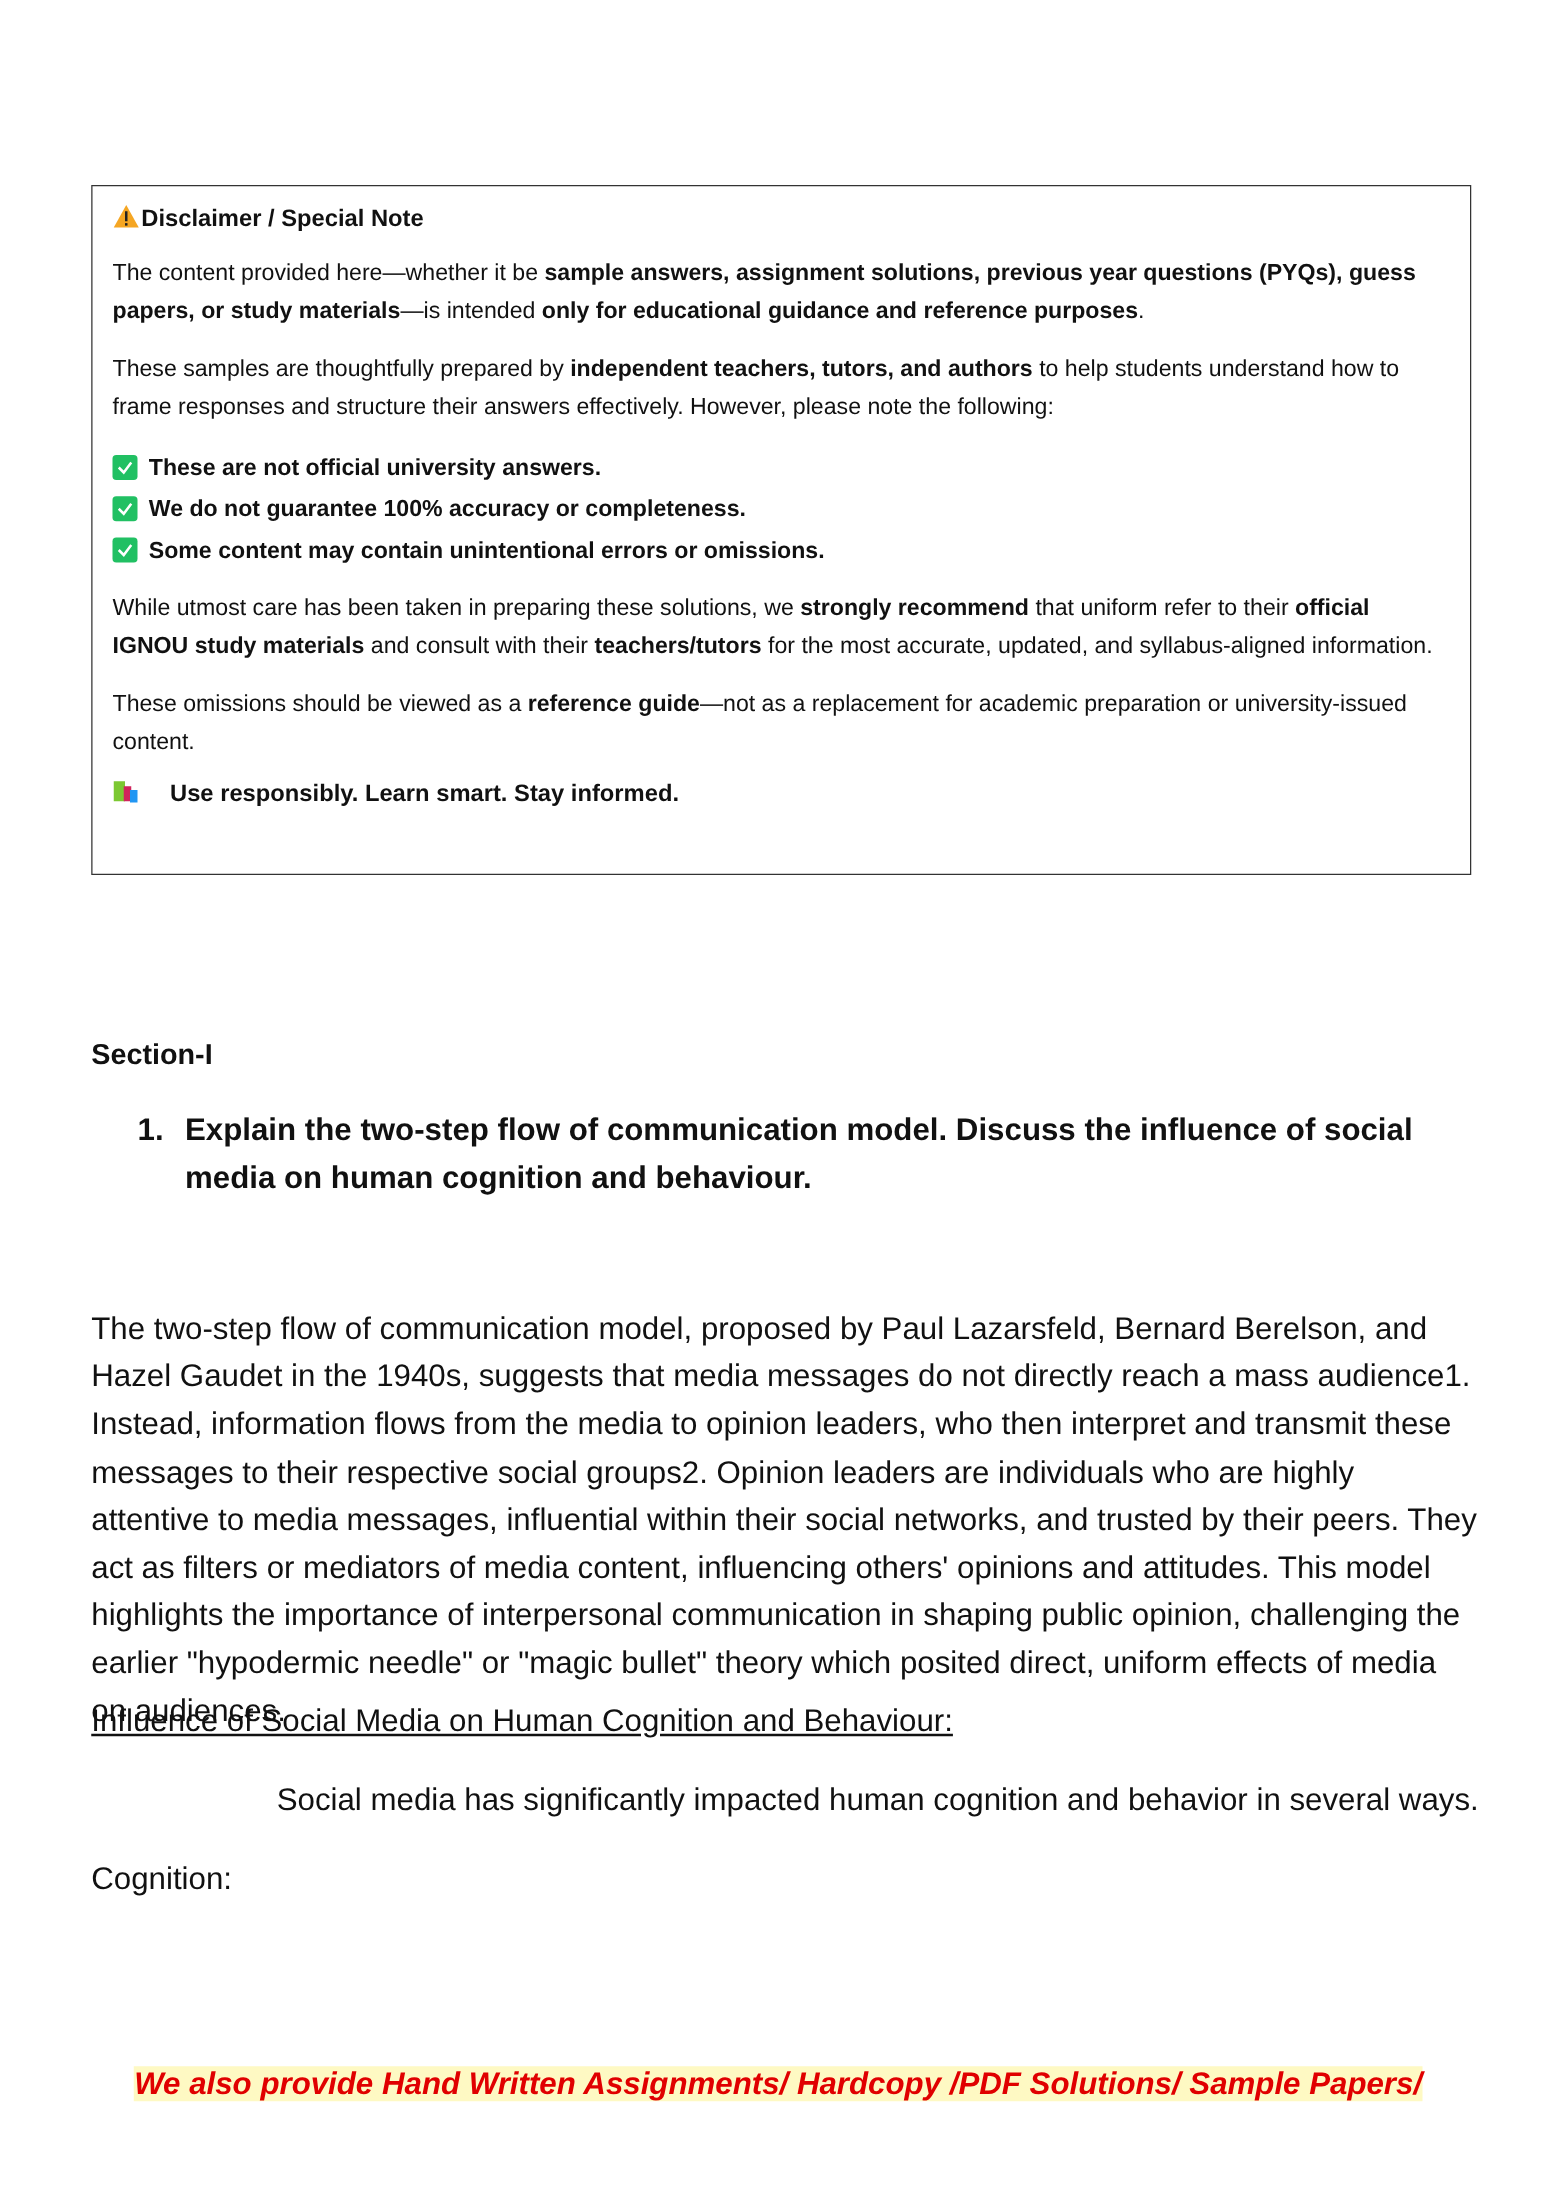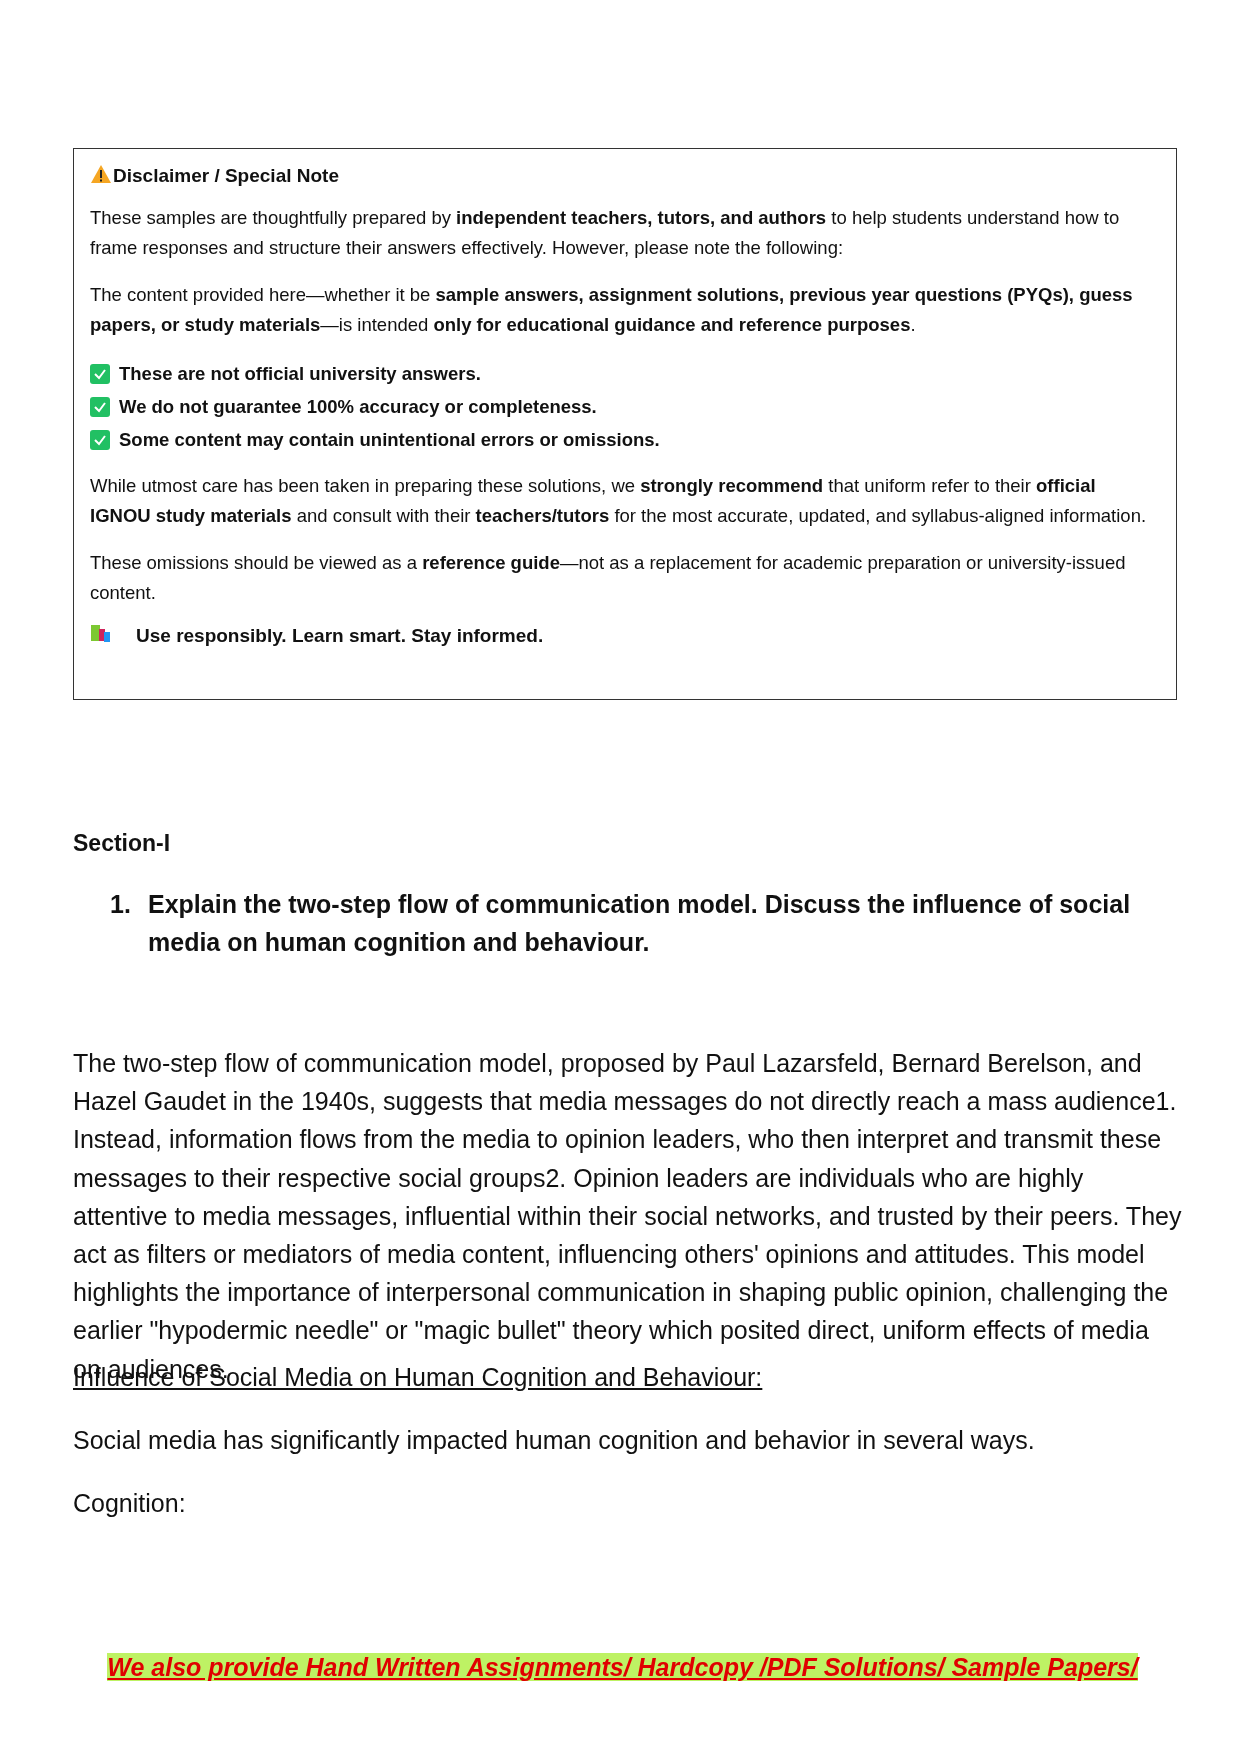--- a/index.html
+++ b/index.html
@@ -17,48 +17,48 @@
   .closing { font-size:19px; font-weight:bold; display:flex; align-items:center; gap:24px; margin-top:-2px; }
 
   .section-heading { position:absolute; left:73px; top:830px; font-size:23px; font-weight:bold; }
   .question { position:absolute; left:110px; top:885px; width:1060px; font-size:25px; font-weight:bold; line-height:38px; display:flex; }
   .q-num { width:38px; flex:none; }
   .q-text { width:1000px; }
 
   .body-para { position:absolute; left:73px; width:1110px; font-size:25px; line-height:38.2px; }
   .p1 { top:1044px; }
   .p2 { top:1358px;text-decoration:underline; }
-  .p3 { top:1421px; }
+  .p3 { top:1421px;text-align:right; }
   .p4 { top:1484px; }
 
   .promo { position:absolute; left:90px; top:1650px; width:1065px; text-align:center;
     font-size:25px; font-weight:bold; font-style:italic; line-height:34px; color:#e00000; }
-  .promo span { background:#bef264; text-decoration:underline; text-decoration-color:#e00000; }
+  .promo span { background:#fef9c3; text-decoration-color:#e00000; }
 </style>
 </head>
 <body>
 
 <div class="disclaimer-box">
   <div class="disc-title">
     <span>
       <svg width="22" height="20" viewBox="0 0 22 20">
           <polygon points="11,1 21,19 1,19" fill="#f5a623"></polygon>
           <rect x="10" y="6" width="2" height="8" fill="#222"></rect>
           <rect x="10" y="15.5" width="2" height="2" fill="#222"></rect>
         </svg>
     </span>
     <span>Disclaimer / Special Note</span>
   </div>
 
   <p class="disc-p">
-    <span>These samples are thoughtfully prepared by </span><b>independent teachers, tutors, and authors</b><span> to help students understand how to frame responses and structure their answers effectively. However, please note the following:</span>
+    <span>The content provided here—whether it be </span><b>sample answers, assignment solutions, previous year questions (PYQs), guess papers, or study materials</b><span>—is intended </span><b>only for educational guidance and reference purposes</b><span>.</span>
   </p>
 
   <p class="disc-p">
-    <span>The content provided here—whether it be </span><b>sample answers, assignment solutions, previous year questions (PYQs), guess papers, or study materials</b><span>—is intended </span><b>only for educational guidance and reference purposes</b><span>.</span>
+    <span>These samples are thoughtfully prepared by </span><b>independent teachers, tutors, and authors</b><span> to help students understand how to frame responses and structure their answers effectively. However, please note the following:</span>
   </p>
 
   <div class="checks">
     <div class="check-item">
       <span class="check-box">
           <svg width="14" height="14" viewBox="0 0 14 14">
             <polyline points="2,7 6,11 12,3" fill="none" stroke="#fff" stroke-width="2"></polyline>
           </svg>
         </span>
       <span>These are not official university answers.</span>

